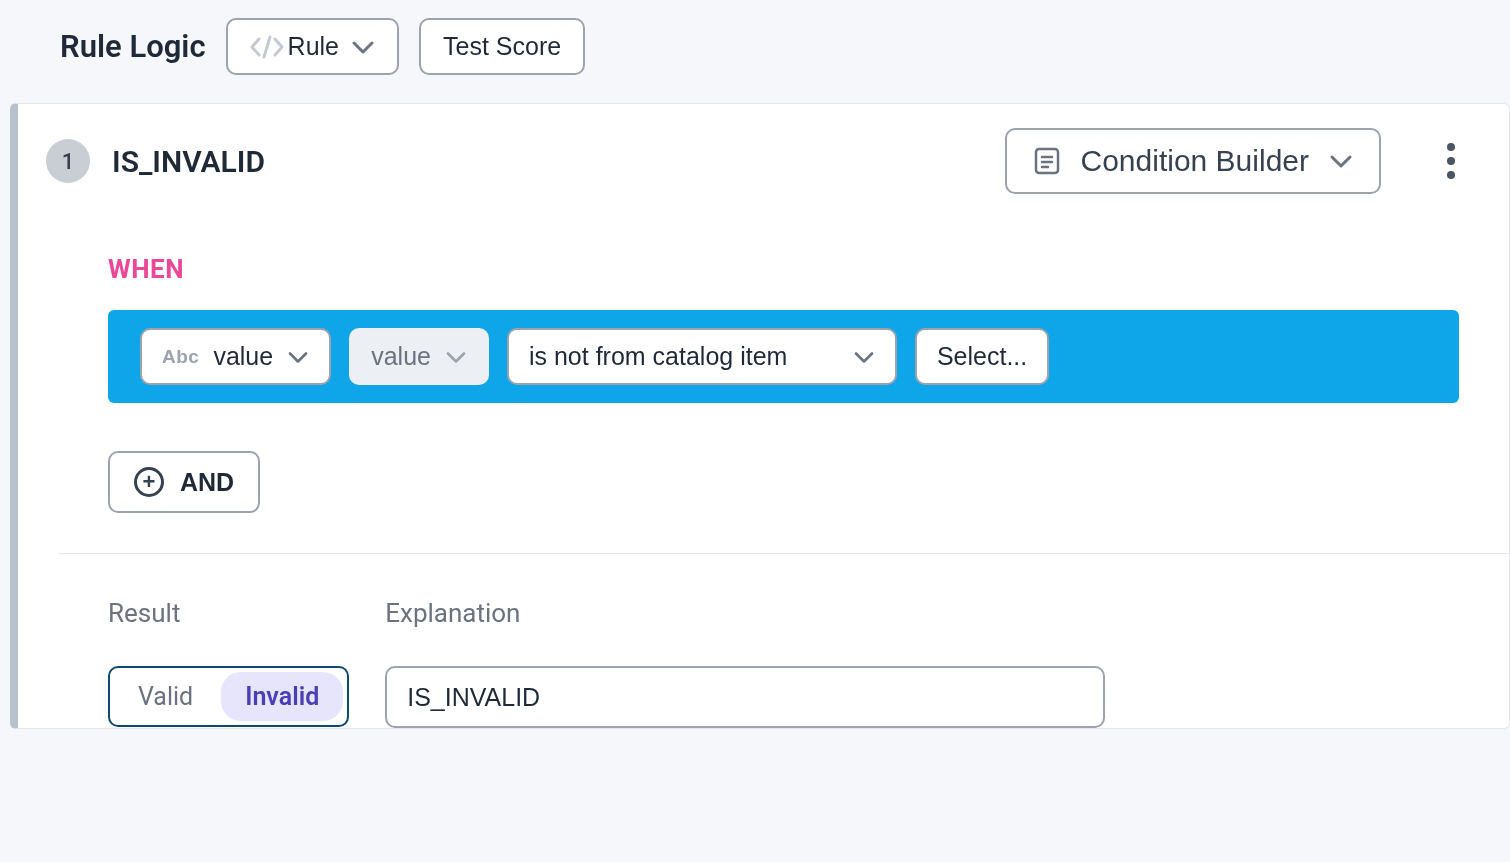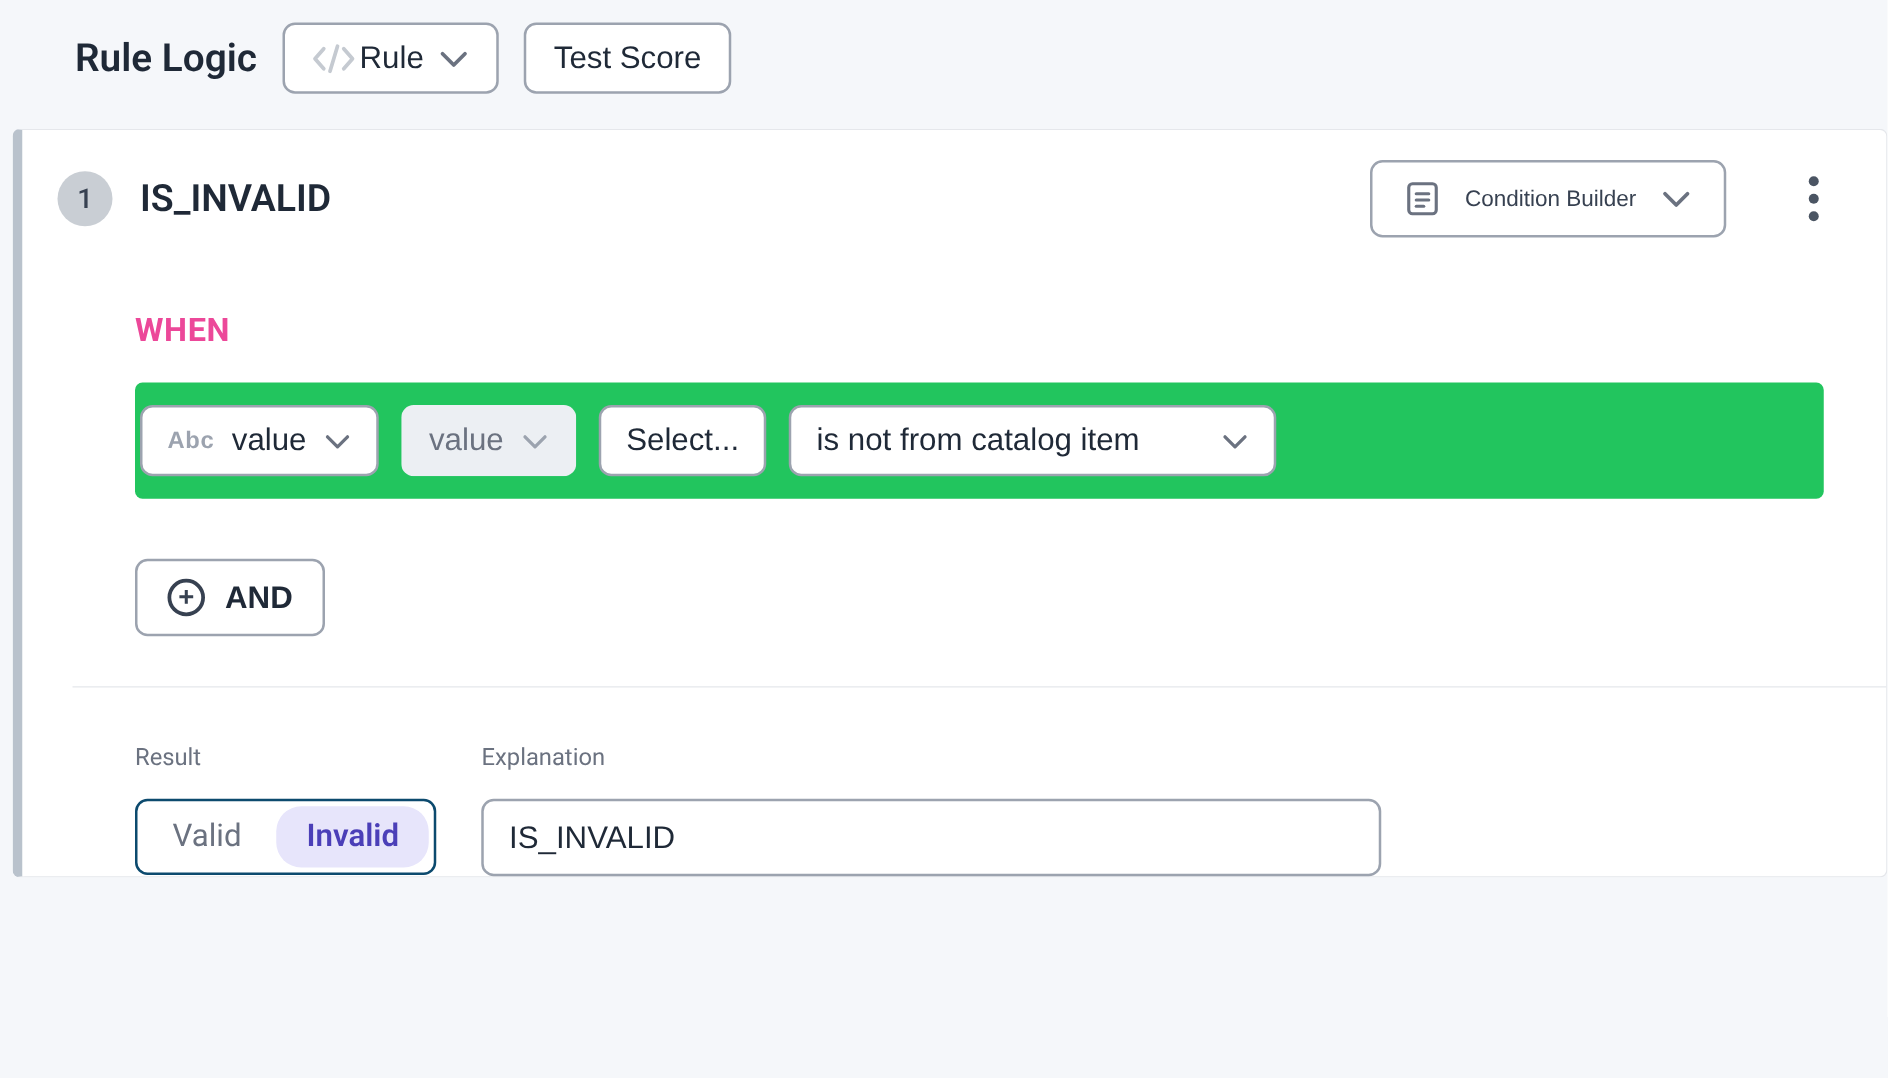--- a/index.html
+++ b/index.html
@@ -73,21 +73,21 @@
     flex: 1;
   }
   .cond-builder {
     display: inline-flex;
     align-items: center;
     gap: 20px;
     border: 2px solid #9ca3af;
     background: #fff;
     border-radius: 10px;
     padding: 14px 26px;
-    font-size: 18px;
+    font-size: 30px;
     color: #374151;
     cursor: pointer;
   }
   .cond-builder .doc-icon {
     display: inline-flex;
   }
   .kebab {
     width: 36px;
     height: 44px;
     display: flex;
@@ -110,23 +110,23 @@
     padding: 36px 50px 0 50px;
   }
   .section-label {
     font-size: 26px;
     font-weight: 700;
     color: #ec4899;
     letter-spacing: 0.5px;
     margin-bottom: 26px;
   }
   .cond-row-wrap {
-    background: #22c55e;
+    background: #0ea5e9;
     border-radius: 6px;
-    padding: 18px 4px;
+    padding: 18px 32px;
     display: flex;
     align-items: center;
     gap: 18px;
     width: 100%;
   }
   .pill {
     display: inline-flex;
     align-items: center;
     gap: 14px;
     border: 2px solid #9ca3af;
@@ -175,23 +175,23 @@
   }
   .section-then {
     padding: 36px 50px 0 50px;
   }
   .then-grid {
     display: flex;
     gap: 36px;
     margin-top: 8px;
   }
   .then-col .col-label {
-    font-size: 19px;
+    font-size: 26px;
     color: #6b7280;
-    margin-bottom: 22px;
+    margin-bottom: 38px;
     font-weight: 400;
   }
   .toggle-group {
     display: inline-flex;
     border: 2px solid #0c4a6e;
     border-radius: 10px;
     overflow: hidden;
   }
   .toggle-opt {
     padding: 14px 28px;
@@ -299,32 +299,32 @@
 
         <button class="pill flat">
           <span>value</span>
           <span class="chev">
             <svg width="22" height="16" viewBox="0 0 24 18">
                 <path d="M3 5 L12 14 L21 5" stroke="#9ca3af" stroke-width="3" fill="none" stroke-linecap="round" stroke-linejoin="round"></path>
               </svg>
           </span>
         </button>
 
-        <button class="pill">
-          <span>Select...</span>
-        </button>
-
         <button class="pill wide">
           <span>is not from catalog item</span>
           <span class="chev">
             <svg width="22" height="16" viewBox="0 0 24 18">
                 <path d="M3 5 L12 14 L21 5" stroke="#6b7280" stroke-width="3" fill="none" stroke-linecap="round" stroke-linejoin="round"></path>
               </svg>
           </span>
         </button>
+
+        <button class="pill">
+          <span>Select...</span>
+        </button>
       </div>
     </div>
 
     <button class="and-btn">
       <span class="plus-circle">+</span>
       <span>AND</span>
     </button>
 
     <div class="divider"></div>
 

